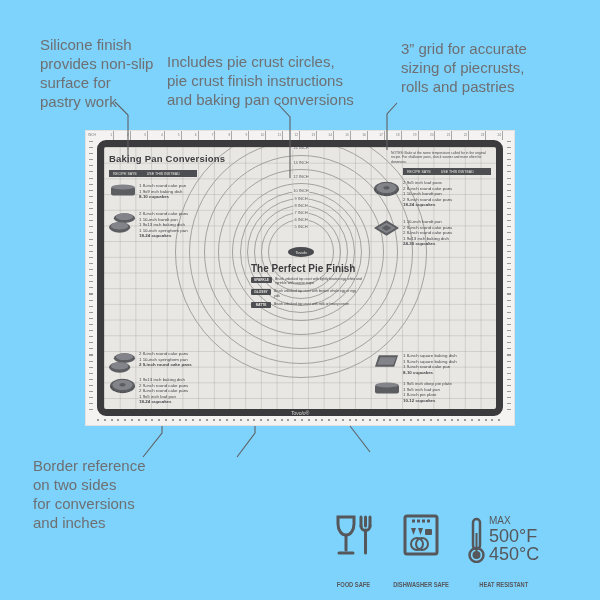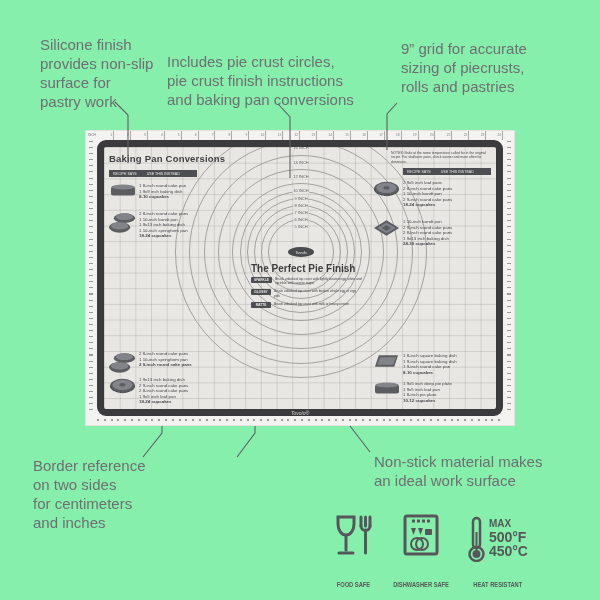--- a/index.html
+++ b/index.html
@@ -1,16 +1,16 @@
 <!DOCTYPE html>
 <html><head>
 <meta charset="utf-8">
 <style>
   html,body{margin:0;padding:0;background:#ffffff;}
-  #page{position:relative;width:600px;height:600px;background:#86efac;overflow:hidden;
+  #page{position:relative;width:600px;height:600px;background:#7dd3fc;overflow:hidden;
         font-family:"Liberation Sans","DejaVu Sans",sans-serif;color:#6e6f72;}
   .callout{position:absolute;font-size:15px;line-height:1.27;white-space:pre-line;color:#6e6f72;}
   #co-0{left:40px;top:35px;}
   #co-1{left:167px;top:52px;}
   #co-2{left:401px;top:39px;}
   #co-3{left:33px;top:456px;}
   #co-4{left:176px;top:456px;}
   #co-5{left:374px;top:452px;}
   #leaders{position:absolute;left:0;top:0;z-index:30;pointer-events:none;}
 
@@ -72,44 +72,42 @@
           gap:13px;color:#56575a;z-index:10;}
   .badge{display:flex;flex-direction:column;align-items:center;}
   .badge .cap{margin-top:auto;font-size:7px;font-weight:bold;white-space:nowrap;
               transform:scaleX(.82);letter-spacing:0;}
   #bpa-block{font-weight:bold;line-height:.88;transform:scaleX(.8);transform-origin:left top;
              margin-top:8px;color:#56575a;}
   #bpa-line1{font-size:27px;letter-spacing:-.5px;}
   #bpa-line2{font-size:20px;letter-spacing:1px;}
   .badge svg{display:block;}
   #heat-row{display:flex;align-items:center;gap:4px;margin-top:2px;}
-  #heat-text{font-weight:bold;line-height:1.05;}
-  #heat-max{font-size:10px;} .heat-deg{font-size:14px;white-space:nowrap;}
+  #heat-text{font-weight:normal;line-height:1.05;}
+  #heat-max{font-size:10px;} .heat-deg{font-size:18px;white-space:nowrap;}
 </style>
 </head>
 <body>
 
 <div id="page">
 
   <div class="callout" id="co-0">Silicone finish
 provides non-slip
 surface for
 pastry work</div>
   <div class="callout" id="co-1">Includes pie crust circles,
 pie crust finish instructions
 and baking pan conversions</div>
-  <div class="callout" id="co-2">9” grid for accurate
+  <div class="callout" id="co-2">3” grid for accurate
 sizing of piecrusts,
 rolls and pastries</div>
   <div class="callout" id="co-3">Border reference
 on two sides
-for centimeters
+for conversions
 and inches</div>
-  <div class="callout" id="co-5">Non-stick material makes
-an ideal work surface</div>
 
   <svg id="leaders" width="600" height="600">
     <g fill="none" stroke="#5f6063" stroke-width="1.1">
       <polyline points="115,102 128,115 128,163"></polyline>
       <polyline points="278,104 290,117 290,178"></polyline>
       <polyline points="397,103 387,114 387,150"></polyline>
       <polyline points="162,426 162,433 143,457"></polyline>
       <polyline points="255,426 255,433 237,457"></polyline>
       <polyline points="350,426 370,452"></polyline>
     </g>

